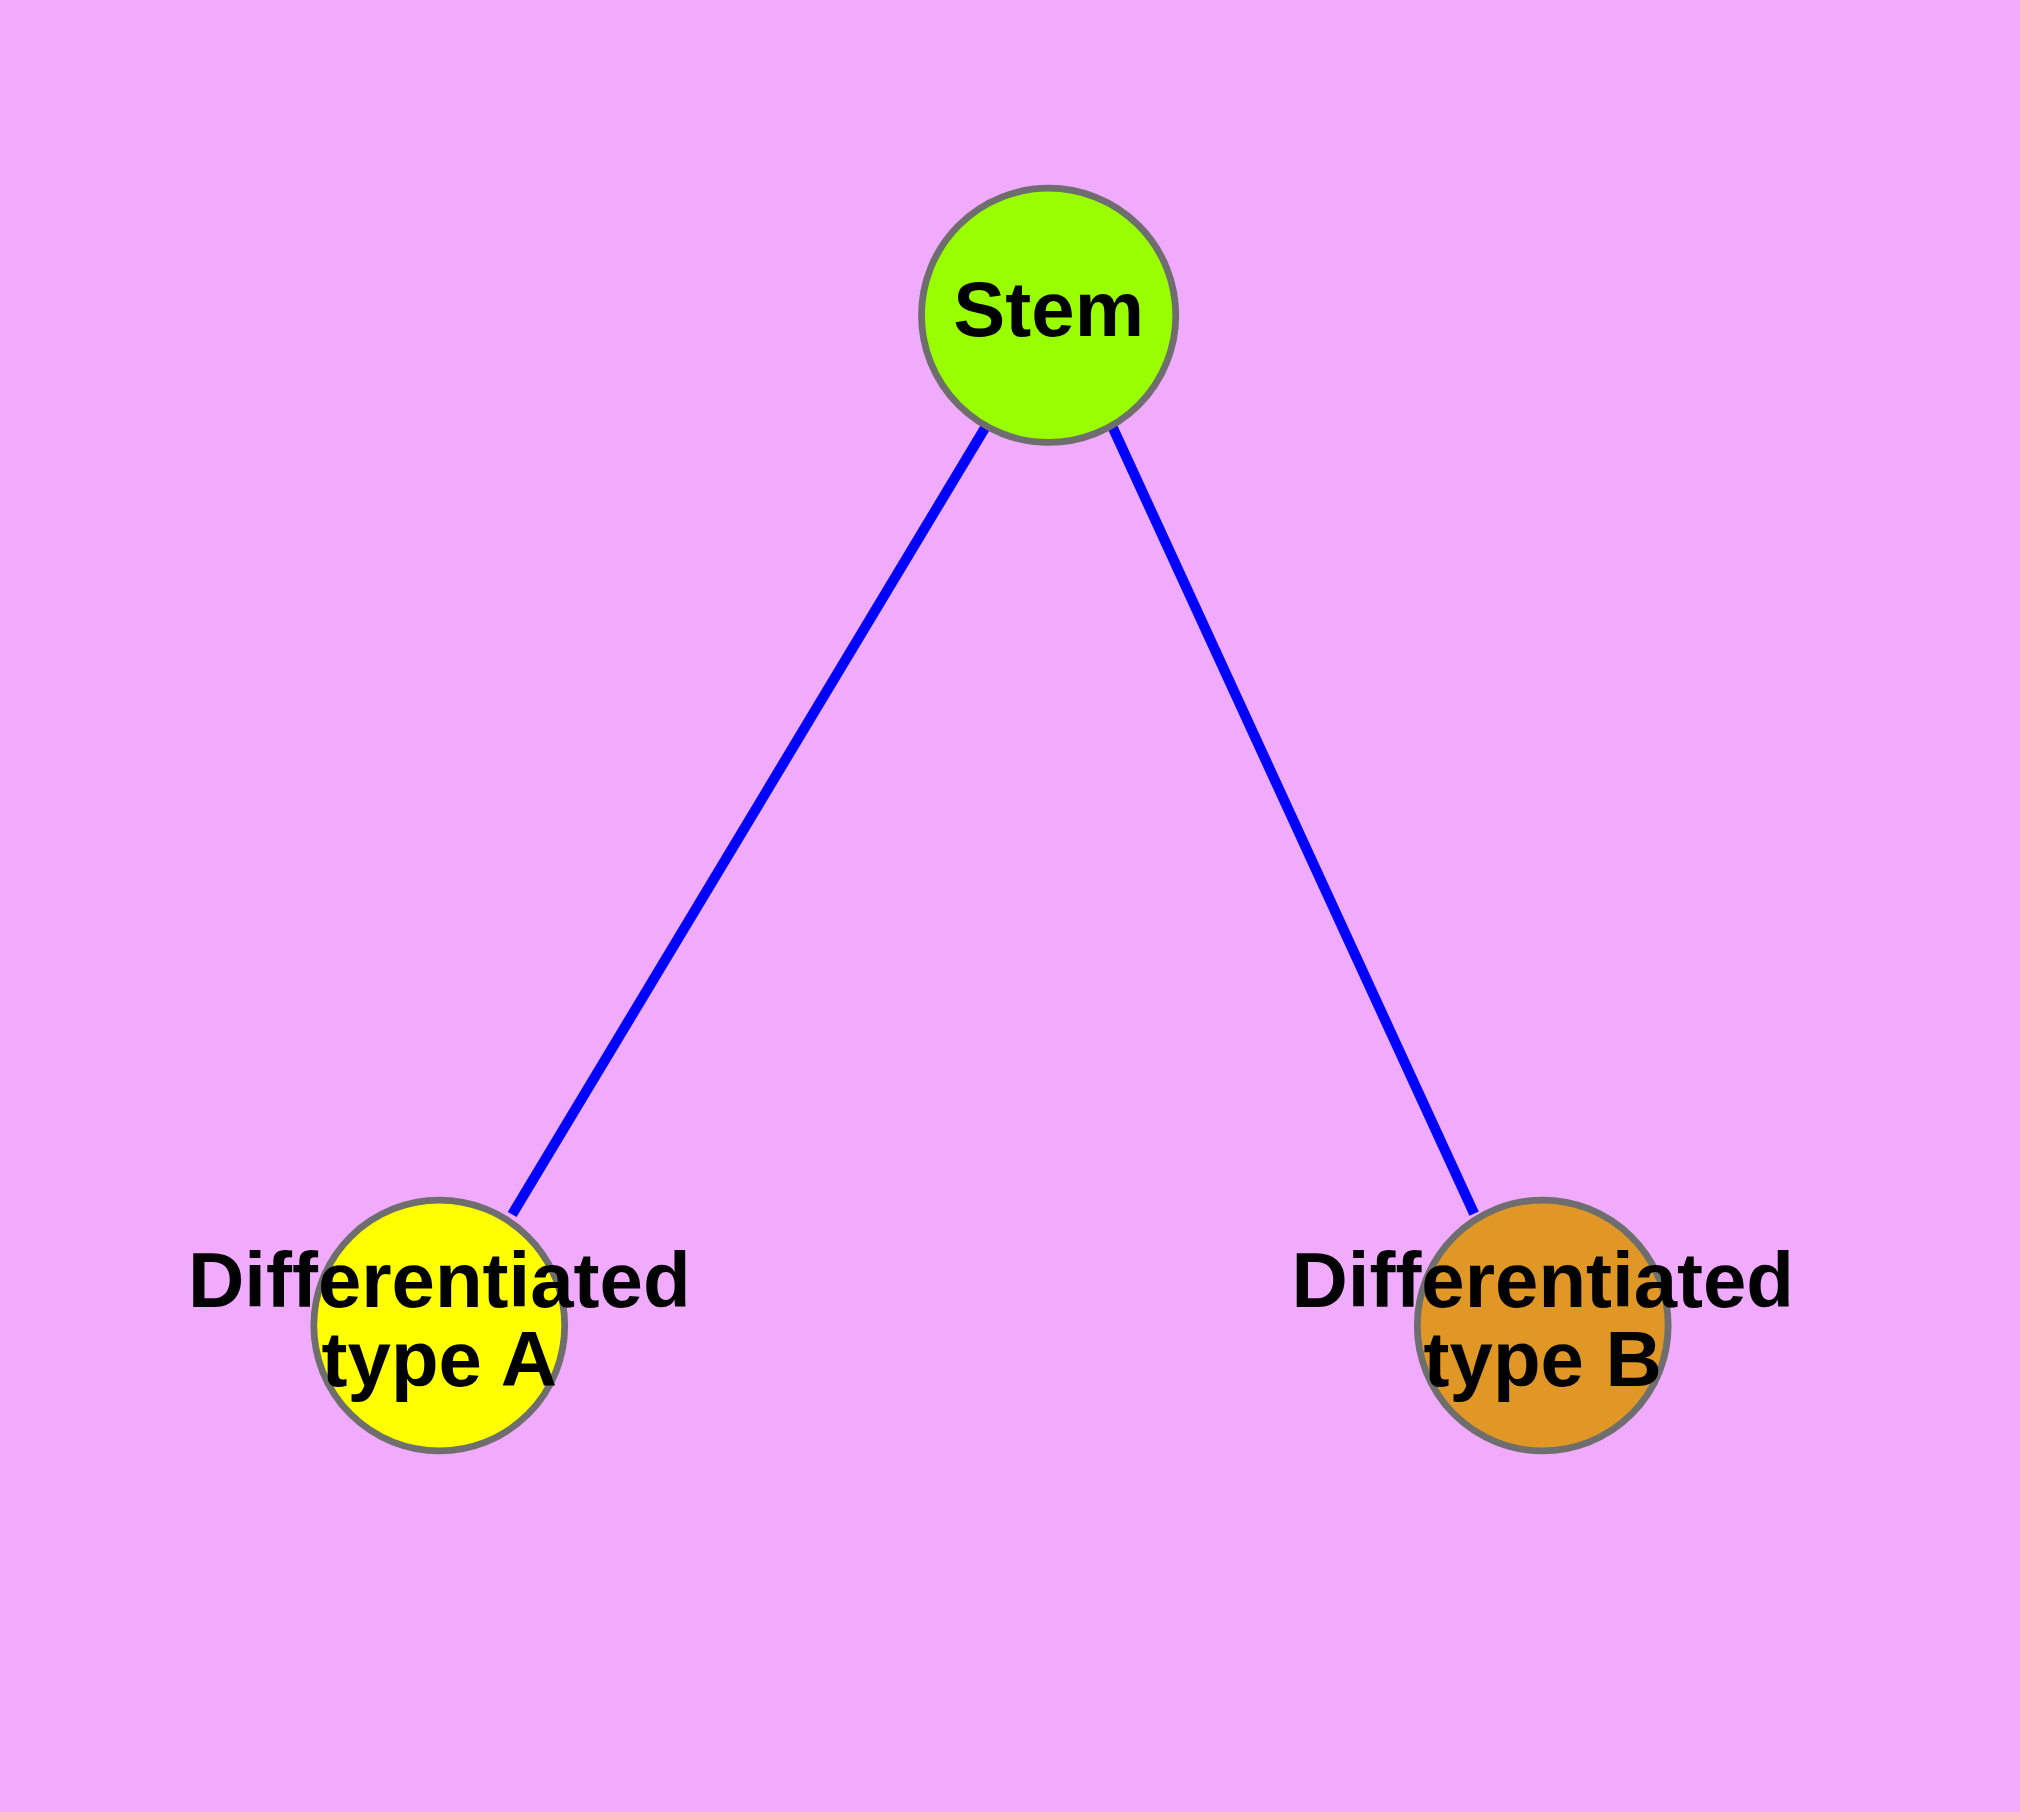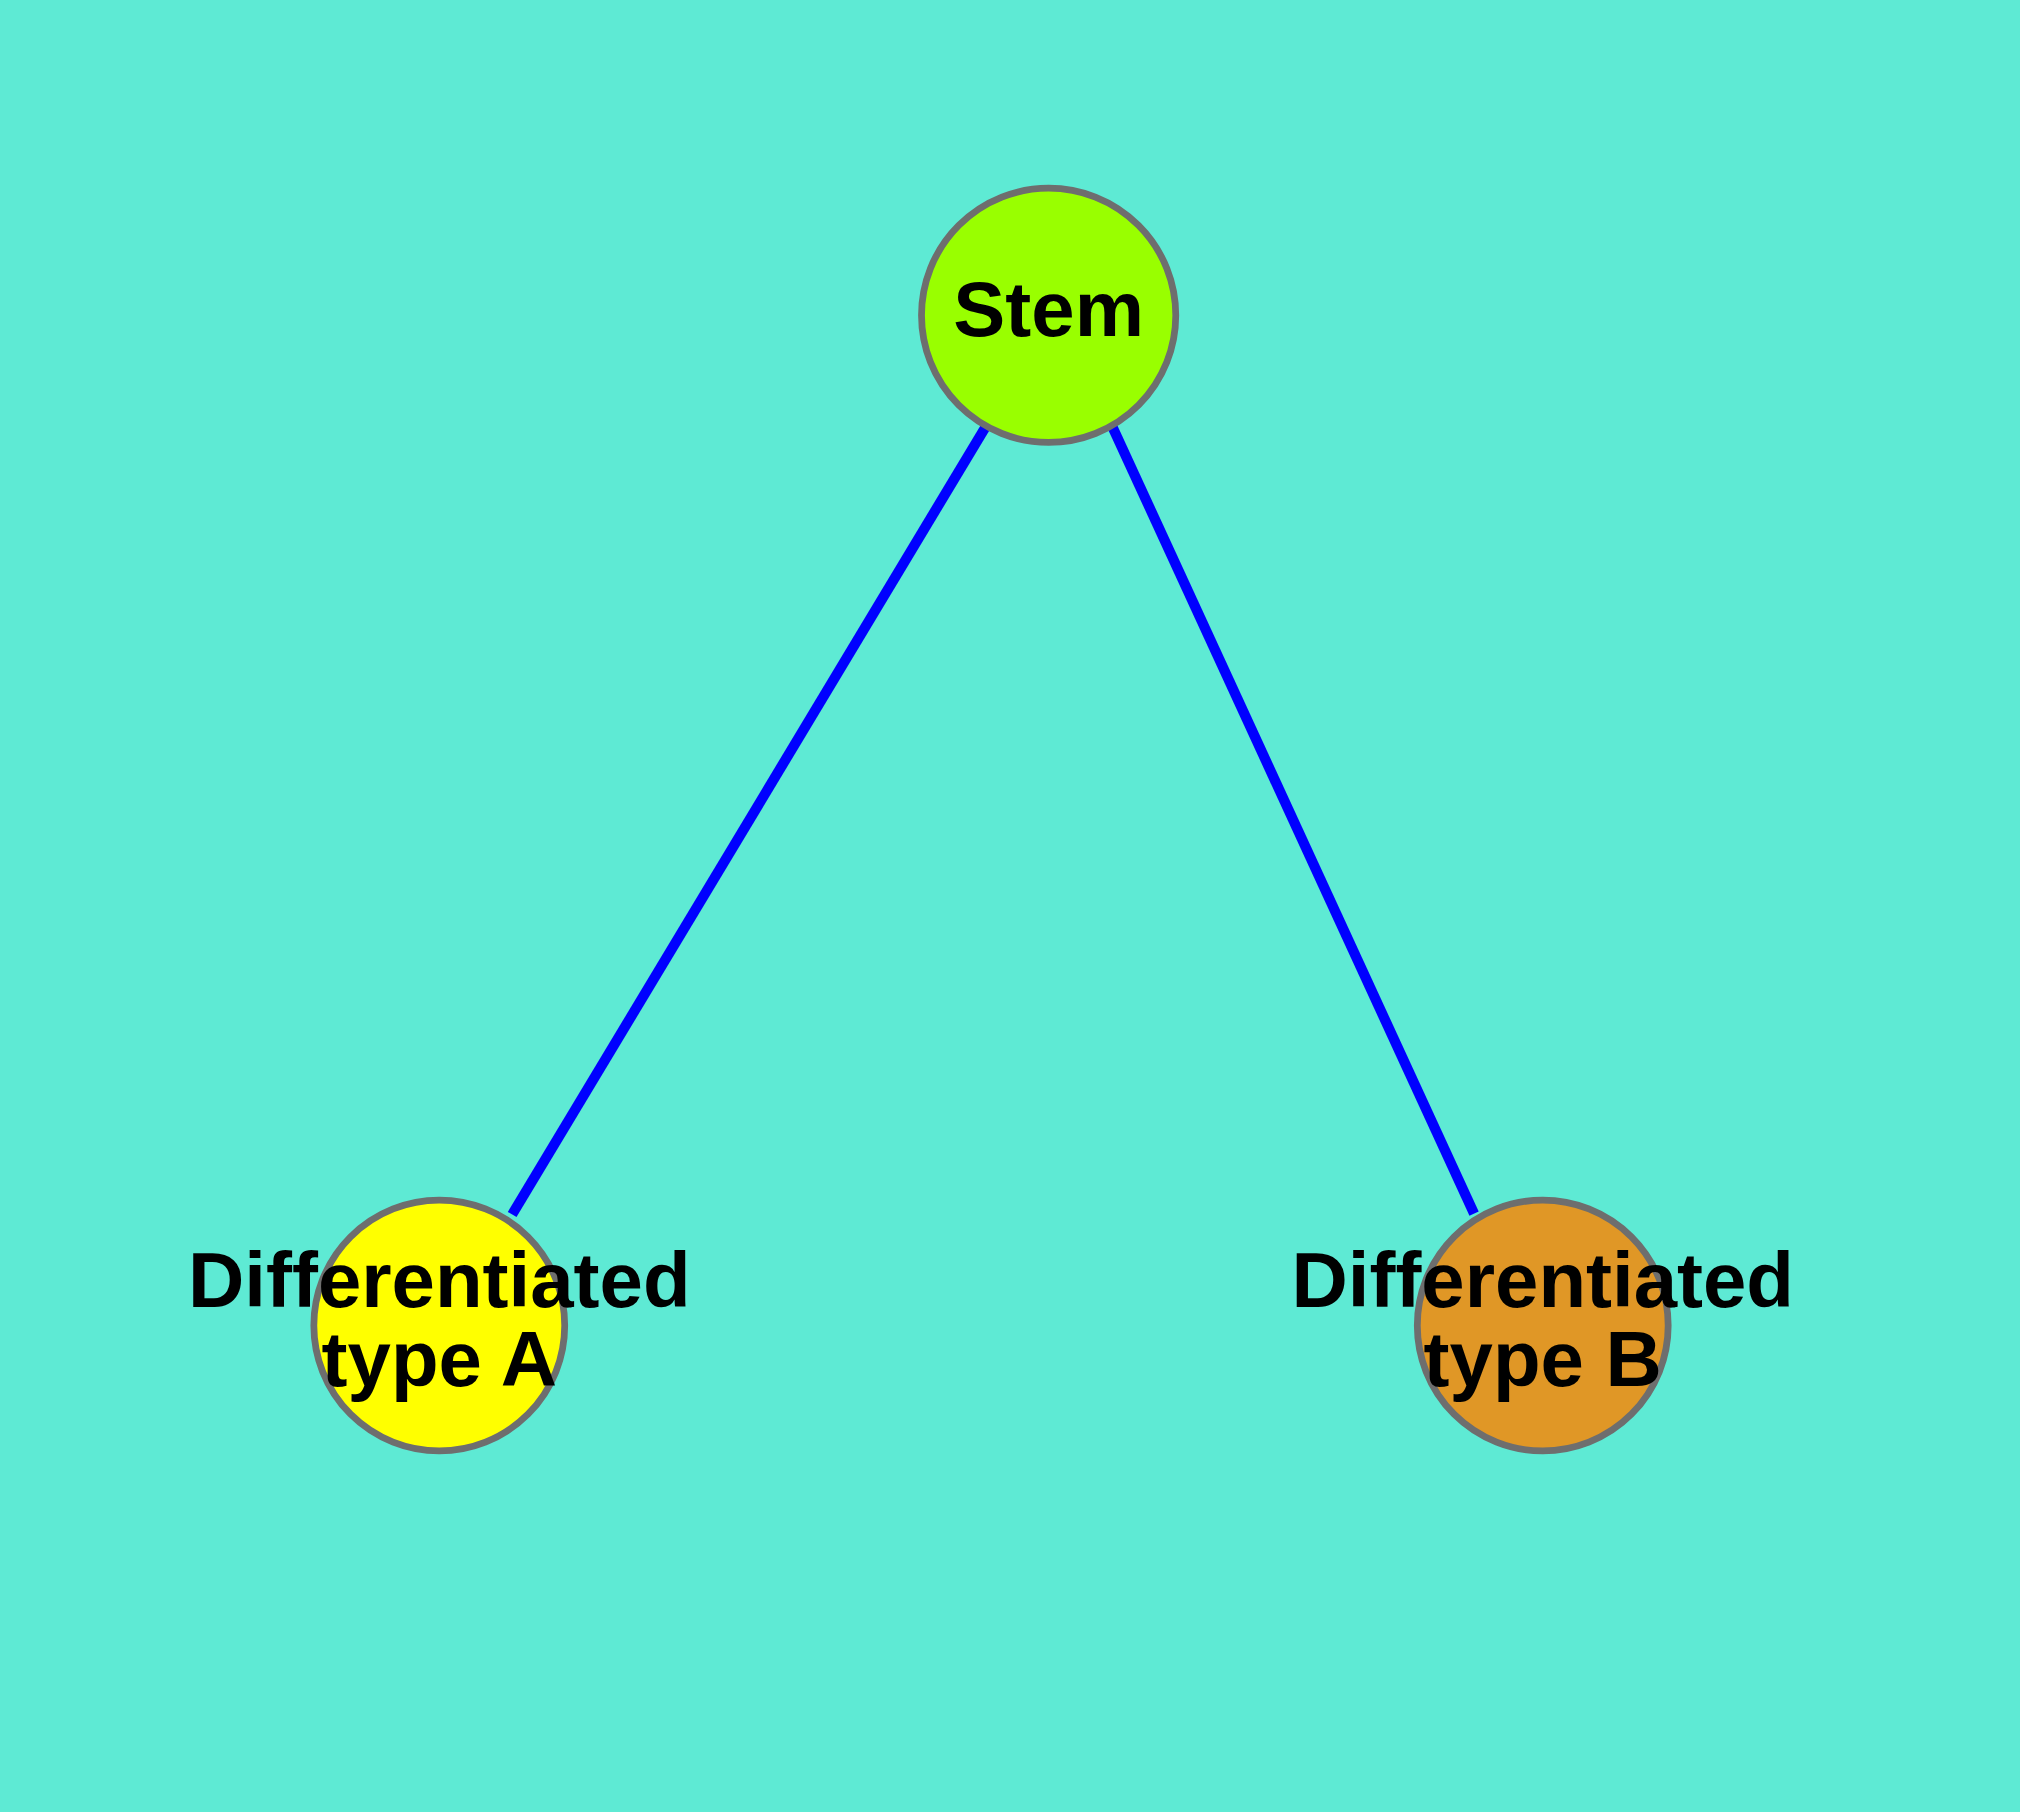--- a/index.html
+++ b/index.html
@@ -38,21 +38,21 @@
     font-family: "Liberation Sans", sans-serif;
     font-weight: bold;
     fill: #000000;
     text-anchor: middle;
     dominant-baseline: middle;
   }
 </style>
 </head>
 <body>
 
-<div id="canvas" style="width: 2021px; height: 1812px; background: #5eead4;">
+<div id="canvas" style="width: 2021px; height: 1812px; background: #f0abfc;">
   <svg id="graph-svg" viewBox="0 0 2384 2138" xmlns="http://www.w3.org/2000/svg" style="width: 2021px; height: 1812px;">
 
     <g>
       <line class="edge-line" x1="1163" y1="503" x2="604" y2="1433" stroke="#0000ff" stroke-width="12"></line>
       <line class="edge-line" x1="1312" y1="503" x2="1739" y2="1432" stroke="#0000ff" stroke-width="12"></line>
     </g>
 
     <g>
 
       <g>

